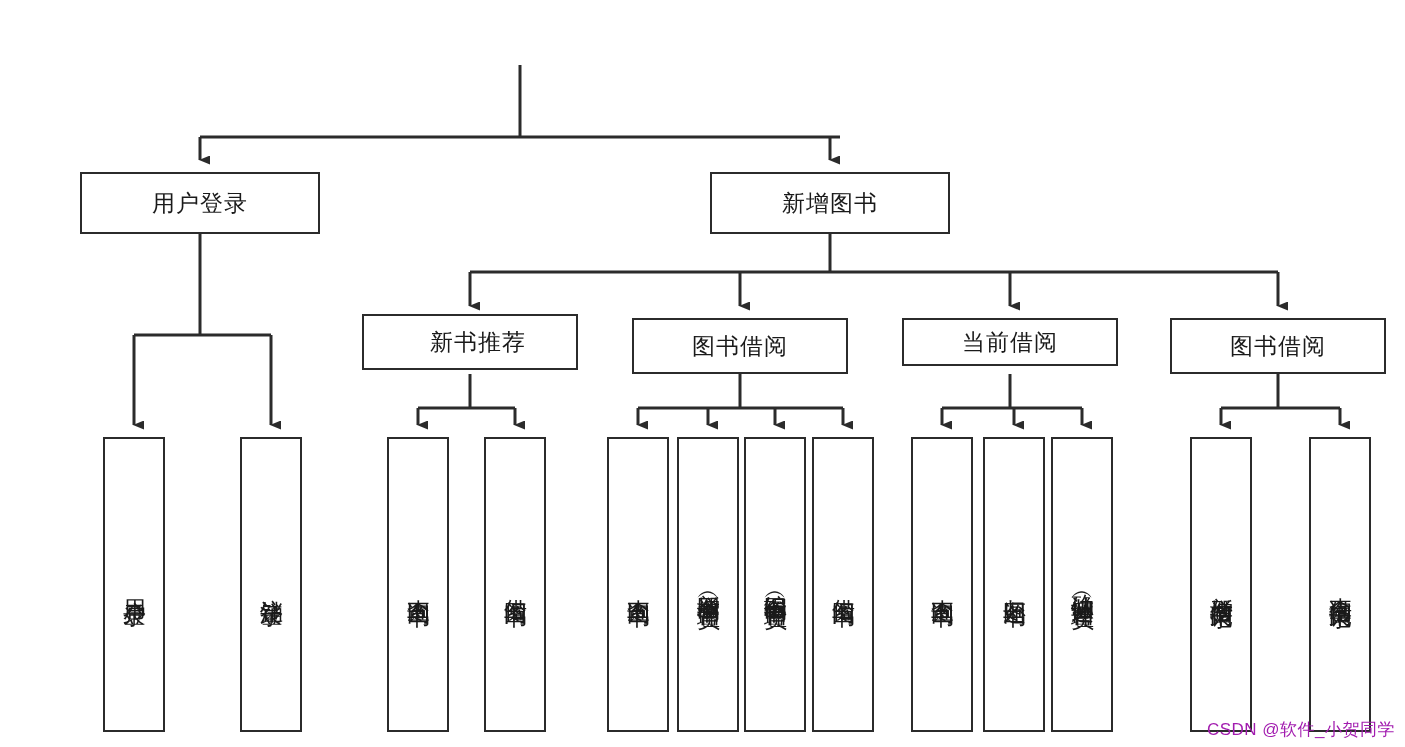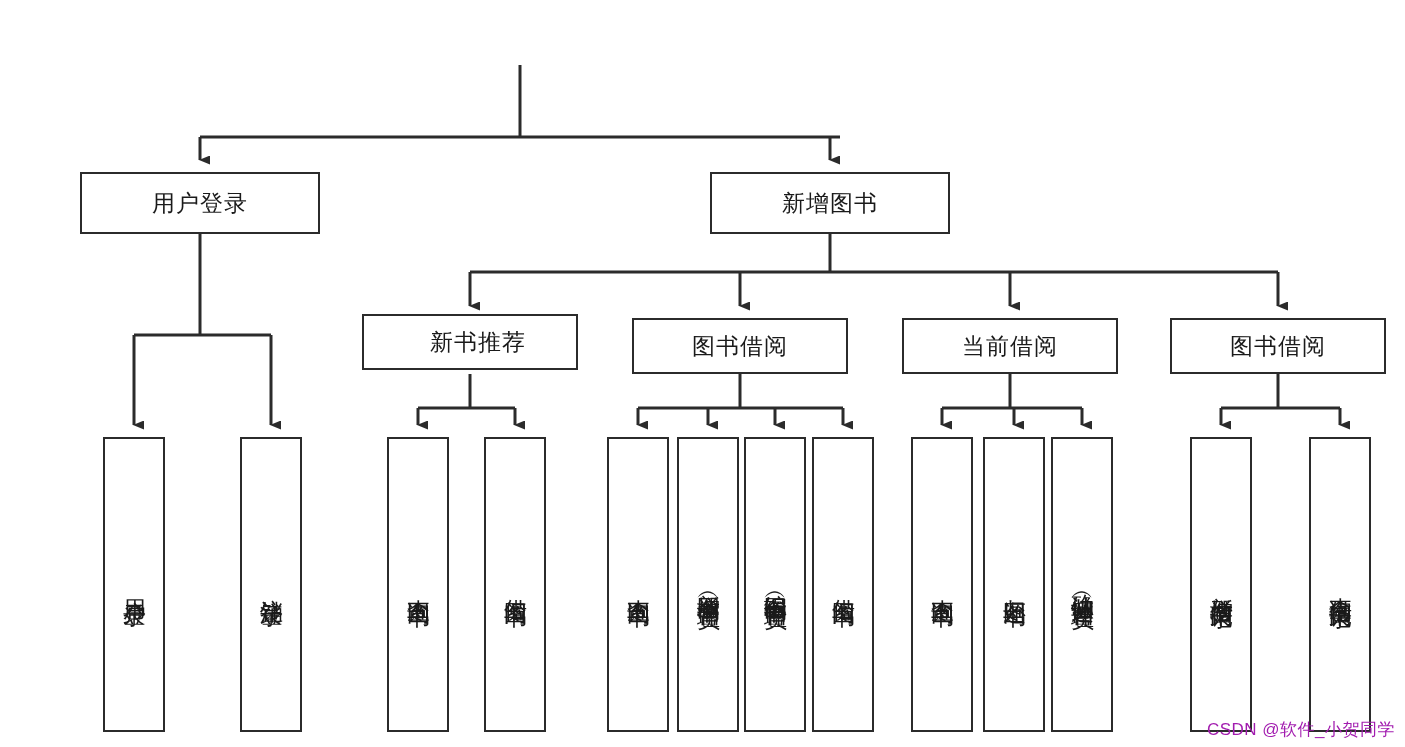--- a/index.html
+++ b/index.html
@@ -141,21 +141,21 @@
   <div class="node h" style="left:710px; top:172px; width:240px; height:62px;">
     <span class="htext">新增图书</span>
   </div>
 
   <div class="node h" style="left:362px; top:314px; width:216px; height:56px;padding-left:16px;">
     <span class="htext">新书推荐</span>
   </div>
   <div class="node h" style="left:632px; top:318px; width:216px; height:56px;">
     <span class="htext">图书借阅</span>
   </div>
-  <div class="node h" style="left:902px; top:318px; width:216px; height:56px;">
+  <div class="node h" style="left:902px; top:318px; width:216px; height:48px;">
     <span class="htext">当前借阅</span>
   </div>
   <div class="node h" style="left:1170px; top:318px; width:216px; height:56px;">
     <span class="htext">图书借阅</span>
   </div>
 
   <div class="node leaf" style="left:103px; top:437px; width:62px; height:295px;">
     <span class="vtext">用户登录</span>
   </div>
   <div class="node leaf" style="left:240px; top:437px; width:62px; height:295px;">

